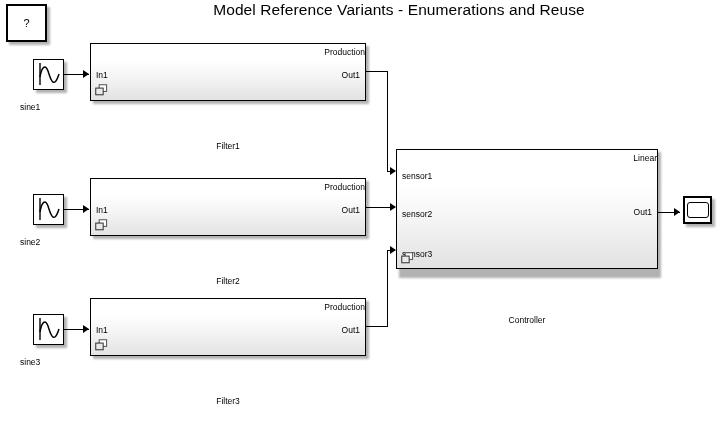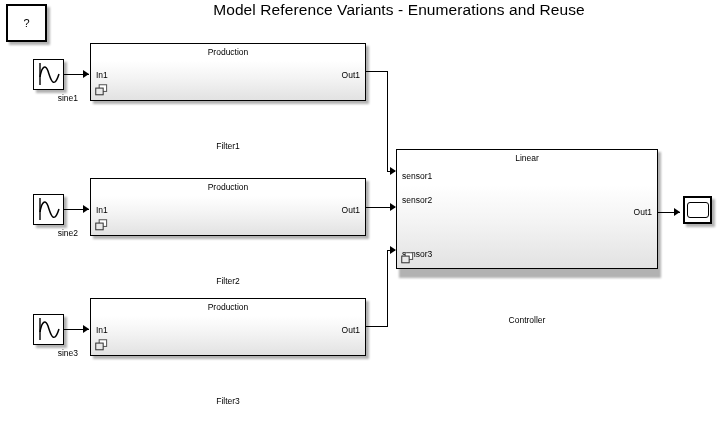--- a/index.html
+++ b/index.html
@@ -72,41 +72,42 @@
   .sine-block {
     position: absolute;
     box-sizing: border-box;
     background: #ffffff;
     border: 1.6px solid #000000;
     z-index: 3;
   }
   .sine-block svg { display: block; }
   .sine-label {
     position: absolute;
-    text-align: right;
-    font-size: 8.5px;
-    color: #000000;
-    white-space: nowrap;
-    z-index: 3;
+    text-align: left;
+    font-size: 8.5px;
+    color: #000000;
+    white-space: nowrap;
+    z-index: 3;
+    margin-top: 9px;
   }
 
   
   .mref {
     position: absolute;
     box-sizing: border-box;
     border: 1.4px solid #000000;
     background: linear-gradient(to bottom, #ffffff 0%, #ffffff 30%, #f3f3f3 62%, #e2e2e2 100%);
     z-index: 3;
   }
   .mref-variant {
     position: absolute;
     left: 0;
     top: 3px;
     width: 100%;
-    text-align: center;
+    text-align: right;
     font-size: 8.5px;
     color: #000000;
     white-space: nowrap;
   }
   .port-label {
     position: absolute;
     font-size: 8.5px;
     color: #000000;
     white-space: nowrap;
     line-height: 1;
@@ -247,21 +248,21 @@
       <rect x="4.5" y="0.8" width="8" height="7.2" fill="#ffffff" stroke="#555555" stroke-width="1.1"></rect>
       <rect x="0.8" y="4.4" width="8" height="7.2" fill="#e9e9e9" stroke="#333333" stroke-width="1.1"></rect>
     </svg>
   </div>
   <div class="mref-name" style="left:90px; top:360px; width:276px;">Filter3</div>
 
   <div class="shadow" style="left:399px; top:152px; width:262px; height:126px;"></div>
   <div class="mref" style="left:396px; top:149px; width:262px; height:120px;">
     <div class="mref-variant">Linear</div>
     <div class="port-label port-in" style="top:22px;">sensor1</div>
-    <div class="port-label port-in" style="top:46px;">sensor2</div>
+    <div class="port-label port-in" style="top:60px;">sensor2</div>
     <div class="port-label port-in" style="top:100px;">sensor3</div>
     <div class="port-label port-out" style="top:58px;">Out1</div>
     <svg class="mref-badge" viewBox="0 0 14 14">
       <rect x="4.5" y="0.8" width="8" height="7.2" fill="#ffffff" stroke="#555555" stroke-width="1.1"></rect>
       <rect x="0.8" y="4.4" width="8" height="7.2" fill="#e9e9e9" stroke="#333333" stroke-width="1.1"></rect>
     </svg>
   </div>
   <div class="mref-name" style="left:396px; top:279px; width:262px;">Controller</div>
 
   <div class="sig sig-h" style="left:366px; top:71px; width:22px;"></div>

